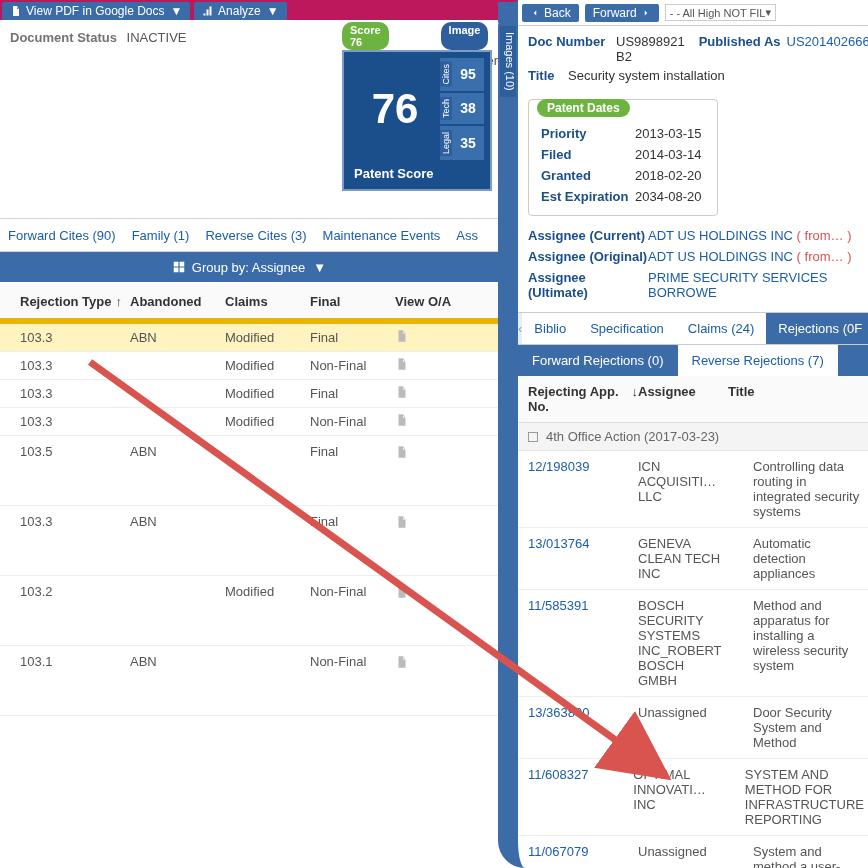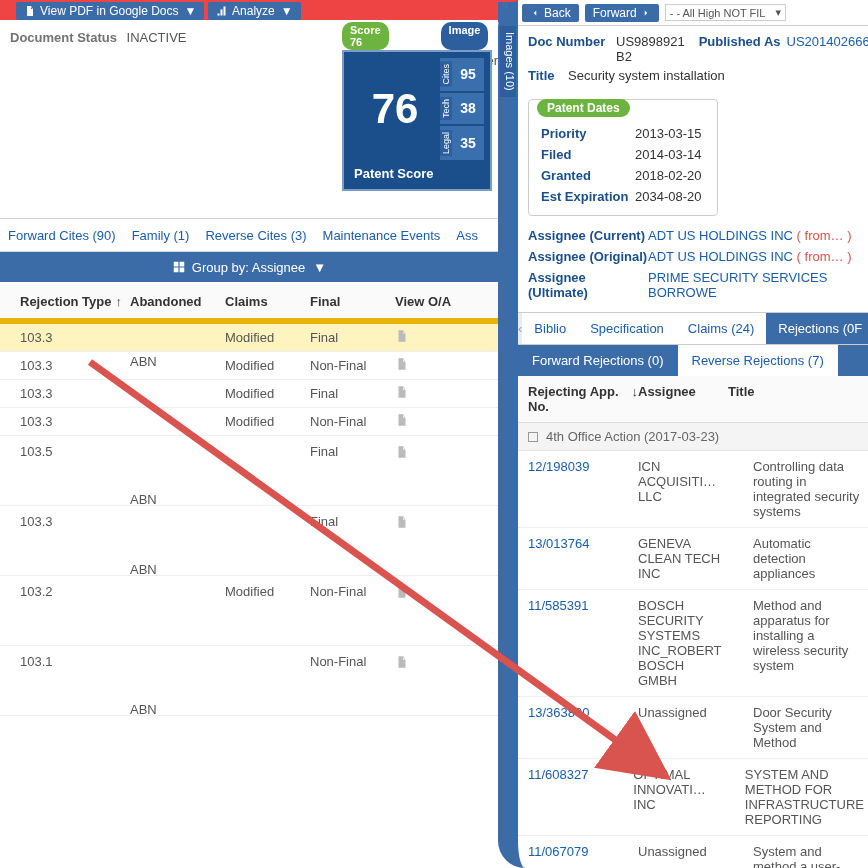--- a/index.html
+++ b/index.html
@@ -1,19 +1,19 @@
 <!DOCTYPE html>
 <html><head>
 <meta charset="utf-8">
 <style>
 * { margin:0; padding:0; box-sizing:border-box; }
 body { font-family:"Segoe UI",Arial,sans-serif; font-size:13px; color:#333; background:#fff; width:868px; height:868px; overflow:hidden; position:relative; }
 
 
-.top-bar { height:20px; background:#ef4444; padding:2px 16px; }
+.top-bar { height:20px; background:#be185d; padding:2px 2px; }
 .btn-blue { display:inline-flex; align-items:center; background:#3b6ca8; color:#fff; font-size:12px; padding:2px 8px; border-radius:2px; cursor:pointer; gap:4px; }
 .btn-blue svg { fill:#fff; }
 
 
 .left-pane { position:absolute; left:0; top:22px; width:498px; height:846px; }
 .doc-status { padding:8px 10px; }
 .doc-status .label { color:#737373; font-weight:600; margin-right:6px; }
 .doc-status .val { color:#555; }
 .installer-text { padding:0 0 8px 0; color:#555; font-size:13px;text-align:right; }
 
@@ -47,30 +47,30 @@
 .tbl-head .c-clm { width:85px; }
 .tbl-head .c-fin { width:85px; }
 .tbl-head .c-oa { width:80px; }
 
 
 .tbl-body { position:absolute; top:302px; left:0; right:0; bottom:0; }
 .tbl-row { height:28px; border-bottom:1px solid #eee; display:flex; align-items:center; font-size:13px; color:#555; }
 .tbl-row.tall { height:70px; align-items:flex-start; padding-top:8px; }
 .tbl-row.hl { background:#fff3bf; }
 .tbl-row .c-rej { width:130px; padding-left:20px; }
-.tbl-row .c-abn { width:95px;margin-top:48px; }
+.tbl-row .c-abn { width:95px; }
 .tbl-row .c-clm { width:85px; }
 .tbl-row .c-fin { width:85px; }
 .tbl-row .c-oa { width:80px; color:#999; }
 
 
 .right-pane { position:absolute; left:498px; top:0; width:370px; height:868px; border-left:20px solid #3b6ca8; background:#fff;border-radius:27px; }
 .right-top { height:26px; background:#fff; border-bottom:1px solid #ccc; display:flex; align-items:center; padding:2px 4px; gap:6px; }
 .nav-btn { background:#3b6ca8; color:#fff; font-size:12px; padding:2px 8px; border-radius:2px; display:inline-flex; align-items:center; gap:4px; cursor:pointer; }
-.filter-sel { font-size:11px; color:#555; border:1px solid #ccc; padding:1px 4px; display:flex; align-items:center; gap:10px; }
+.filter-sel { font-size:11px; color:#555; border:1px solid #ccc; padding:1px 4px; display:flex; align-items:center; gap:0; }
 
 .images-tab { position:absolute; left:-18px; top:26px; width:16px; background:#2d5f9e; color:#fff; writing-mode:vertical-rl; font-size:11px; padding:6px 0; text-align:center; cursor:pointer; }
 
 .meta { padding:8px 10px 6px; }
 .meta-row { display:flex; margin-bottom:4px; font-size:13px; }
 .meta-label { color:#1b4f8b; font-weight:600; width:88px; flex-shrink:0; }
 .meta-val { color:#333; }
 .meta-link { color:#1b5dab; cursor:pointer; }
 
 .dates-box { margin:6px 10px; border:1px solid #ccc; border-radius:4px; padding:0 0 8px; width:190px; }

